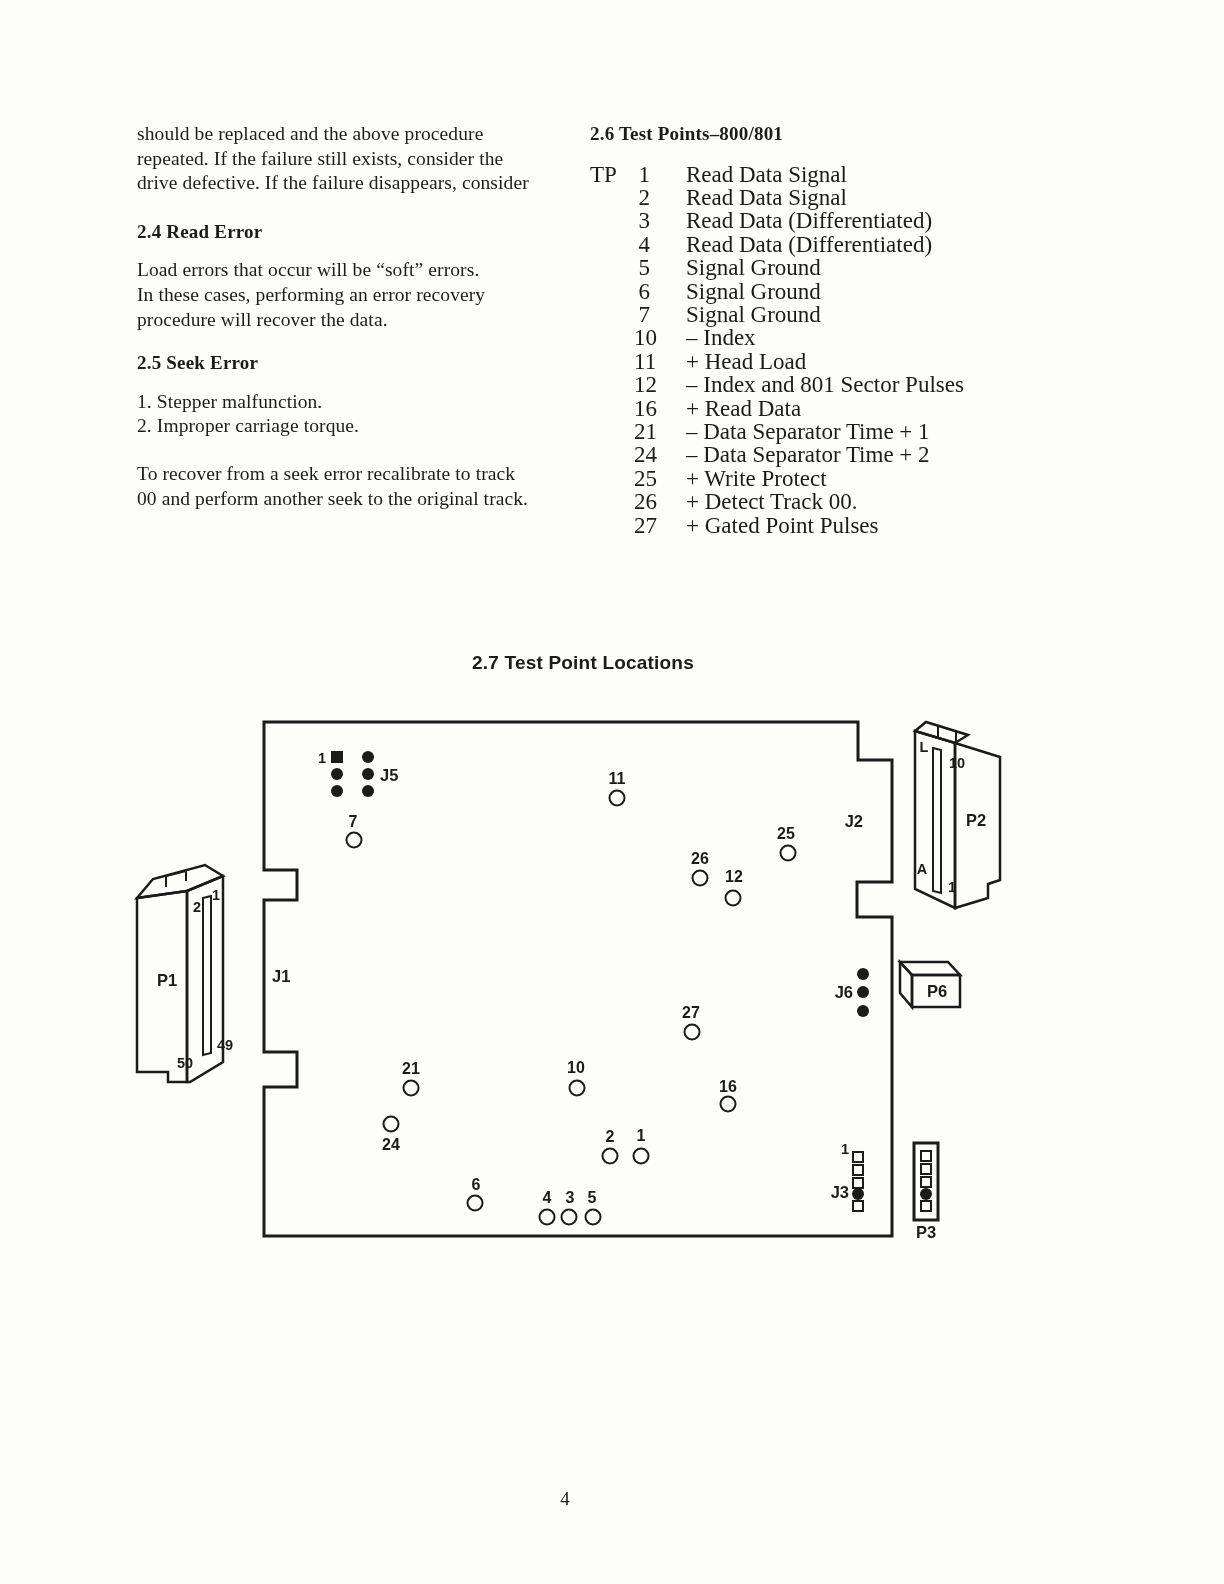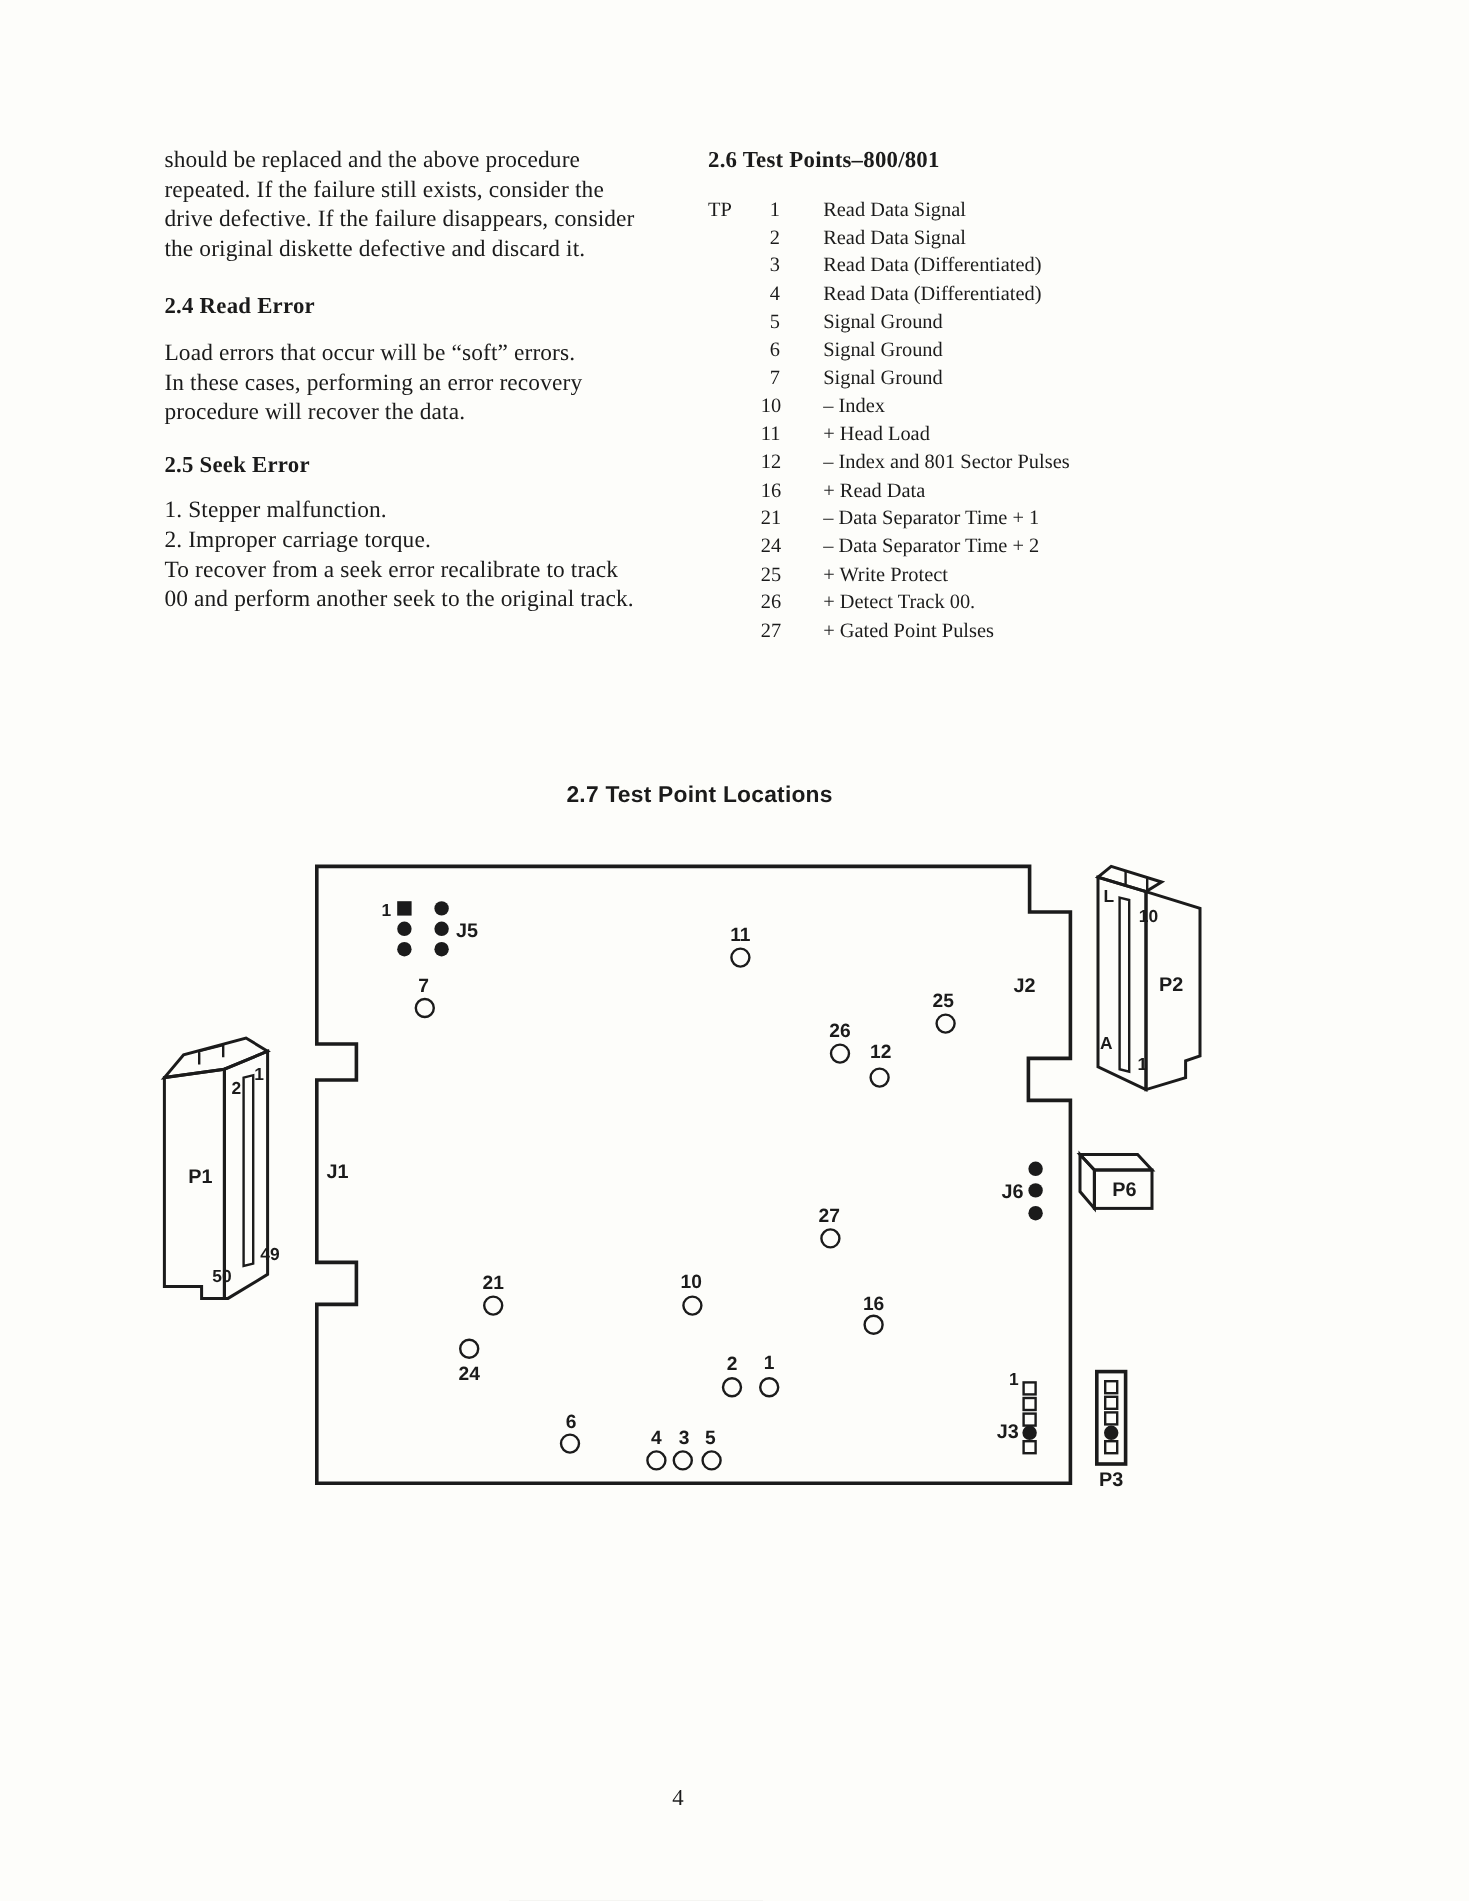--- a/index.html
+++ b/index.html
@@ -14,24 +14,24 @@
   .bodytext{font-size:19.5px;line-height:24.6px;letter-spacing:.1px;}
   .heading{
     font-family:Liberation Serif, serif;font-weight:bold;
     font-size:19px;line-height:24.6px;letter-spacing:.2px;
   }
   .h-24{margin-top:24px;}
   .p-2{margin-top:14px;}
   .h-25{margin-top:19px;}
   .item-1{margin-top:14px;}
   .item-2{}
-  .p-3{}
+  .p-3{margin-top:23px;}
   .tp-list{margin-top:16px;}
   .tp-row{display:grid;grid-template-columns:44px 16px 1fr;
-    font-size:17px;line-height:23.4px;}
+    font-size:23px;line-height:23.4px;}
   .tp-prefix{grid-column:1;}
   .tp-num{grid-column:2;text-align:right;}
   .tp-desc{grid-column:3;padding-left:36px;}
   .diagram-title{
     position:absolute;left:472px;top:652px;
     font-family:"Liberation Sans", sans-serif;font-weight:bold;font-size:19px;
     letter-spacing:.2px;
   }
   .board-svg{position:absolute;left:120px;top:680px;}
   .page-number{
@@ -47,21 +47,20 @@
 </head>
 <body>
 
 <div class="page">
 
   <div class="col col-left">
     <div class="bodytext">
       <div>should be replaced and the above procedure</div>
       <div>repeated. If the failure still exists, consider the</div>
       <div>drive defective. If the failure disappears, consider</div>
-      <div>the original diskette defective and discard it.</div>
     </div>
 
     <div class="heading h-24">2.4 Read Error</div>
 
     <div class="bodytext p-2">
       <div>Load errors that occur will be “soft” errors.</div>
       <div>In these cases, performing an error recovery</div>
       <div>procedure will recover the data.</div>
     </div>
 

